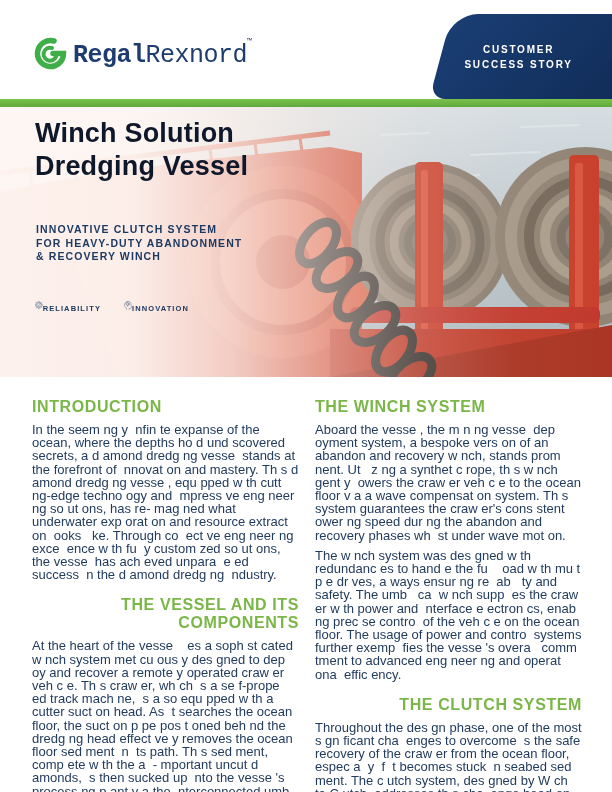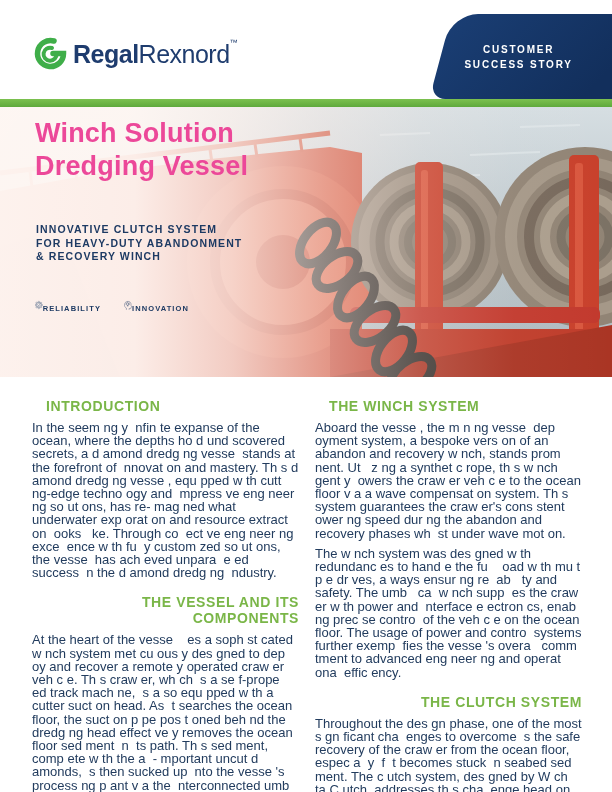--- a/index.html
+++ b/index.html
@@ -4,21 +4,21 @@
 <style>
   html,body{margin:0;padding:0;background:#e8e8e8;}
   .page{
     position:relative;width:612px;height:792px;margin:0 auto;background:#ffffff;
     overflow:hidden;font-family:"Liberation Sans",sans-serif;color:#223c5e;
   }
   
   .header{position:absolute;top:0;left:0;width:612px;height:99px;background:#ffffff;}
   .logo{position:absolute;left:32px;top:36px;display:flex;align-items:center;}
   .logo svg{display:block;margin-right:5px;}
-  .logo-text{font-size:25px;color:#1e3c6e;letter-spacing:-0.5px;white-space:nowrap;}
+  .logo-text{font-size:25px;color:#1e3c6e;letter-spacing:-0.5px;white-space:nowrap;font-family:Liberation Mono, monospace;}
   .logo-text .b{font-weight:700;}
   .logo-text .r{font-weight:400;}
   .logo-text sup{font-size:8px;vertical-align:18px;letter-spacing:0;}
   .badge{
     position:absolute;top:14px;right:-30px;width:190px;height:85px;
     background:linear-gradient(125deg,#1a3e74 0%,#122f5c 85%);
     border-radius:26px 0 0 16px;
     transform:skewX(-15deg);transform-origin:100% 0;
   }
   .badge-inner{
@@ -40,40 +40,40 @@
       rgba(255,247,243,0.97) 0%,
       rgba(255,247,243,0.94) 22%,
       rgba(254,243,238,0.76) 38%,
       rgba(254,240,234,0.46) 53%,
       rgba(254,240,234,0.18) 69%,
       rgba(254,240,234,0.04) 84%,
       rgba(254,240,234,0) 100%);
   }
   .hero-title{
     position:absolute;left:35px;top:10px;
-    font-size:27px;font-weight:700;line-height:33px;color:#ec4899;letter-spacing:0.2px;
+    font-size:27px;font-weight:700;line-height:33px;color:#0f172a;letter-spacing:0.2px;
   }
   .hero-title span{display:block;}
   .hero-subtitle{
     position:absolute;left:36px;top:116px;
     font-size:10.5px;font-weight:700;line-height:13.5px;letter-spacing:1.1px;color:#1d3a63;
   }
   .hero-subtitle span{display:block;}
   .features{position:absolute;left:35px;top:170px;display:flex;gap:22px;}
   .feature{display:flex;flex-direction:row;align-items:center;width:66px;}
   .feature-label{
     margin-top:6px;font-size:7.5px;font-weight:700;letter-spacing:1.1px;color:#1d3a63;
     white-space:nowrap;
   }
   
   .main{position:absolute;top:377px;left:0;width:612px;bottom:0;padding-top:21px;box-sizing:border-box;}
   .cols{display:flex;gap:16px;padding:0 30px 0 32px;}
   .col{width:267px;}
   h2{
-    margin:0 0 7px 14px;font-size:14px;font-weight:700;letter-spacing:0.6px;color:#7ab648;
+    margin:0 0 7px 0;font-size:16px;font-weight:700;letter-spacing:0.6px;color:#7ab648;
   }
   h2.mt{margin-top:15px;text-align:right;}
   .col p{
     margin:0 0 7px 0;font-size:13px;line-height:13.2px;color:#223c5e;
     white-space:pre-wrap;
   }
 </style>
 </head>
 <body>
 

